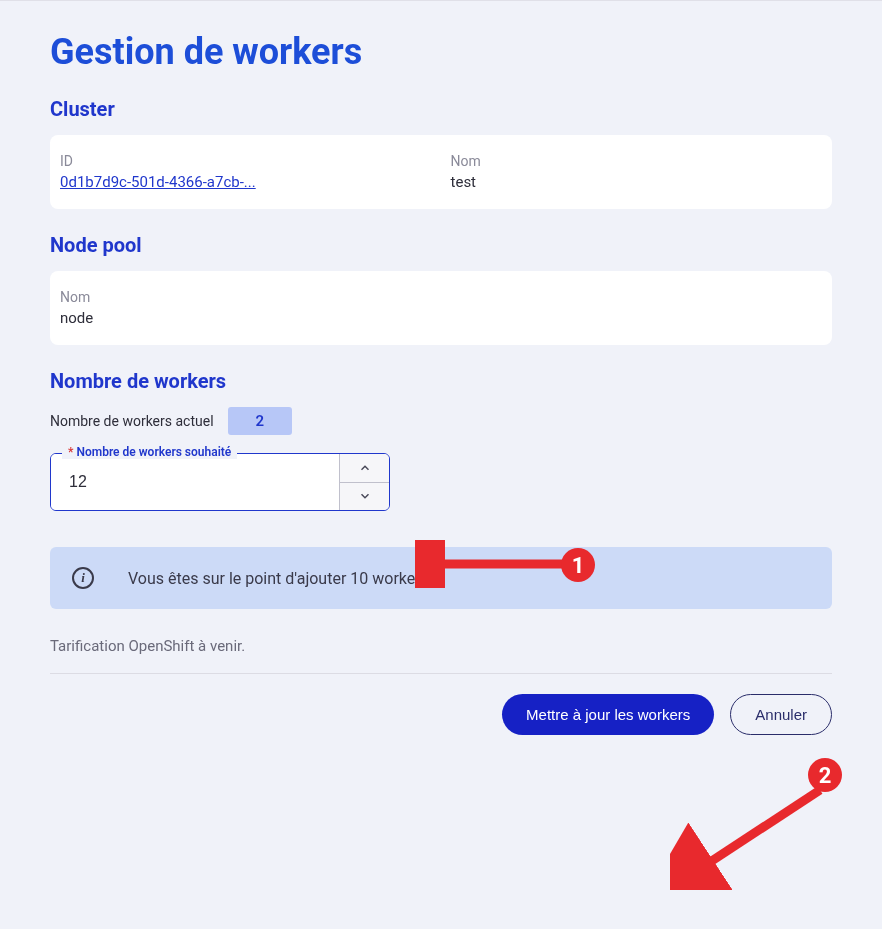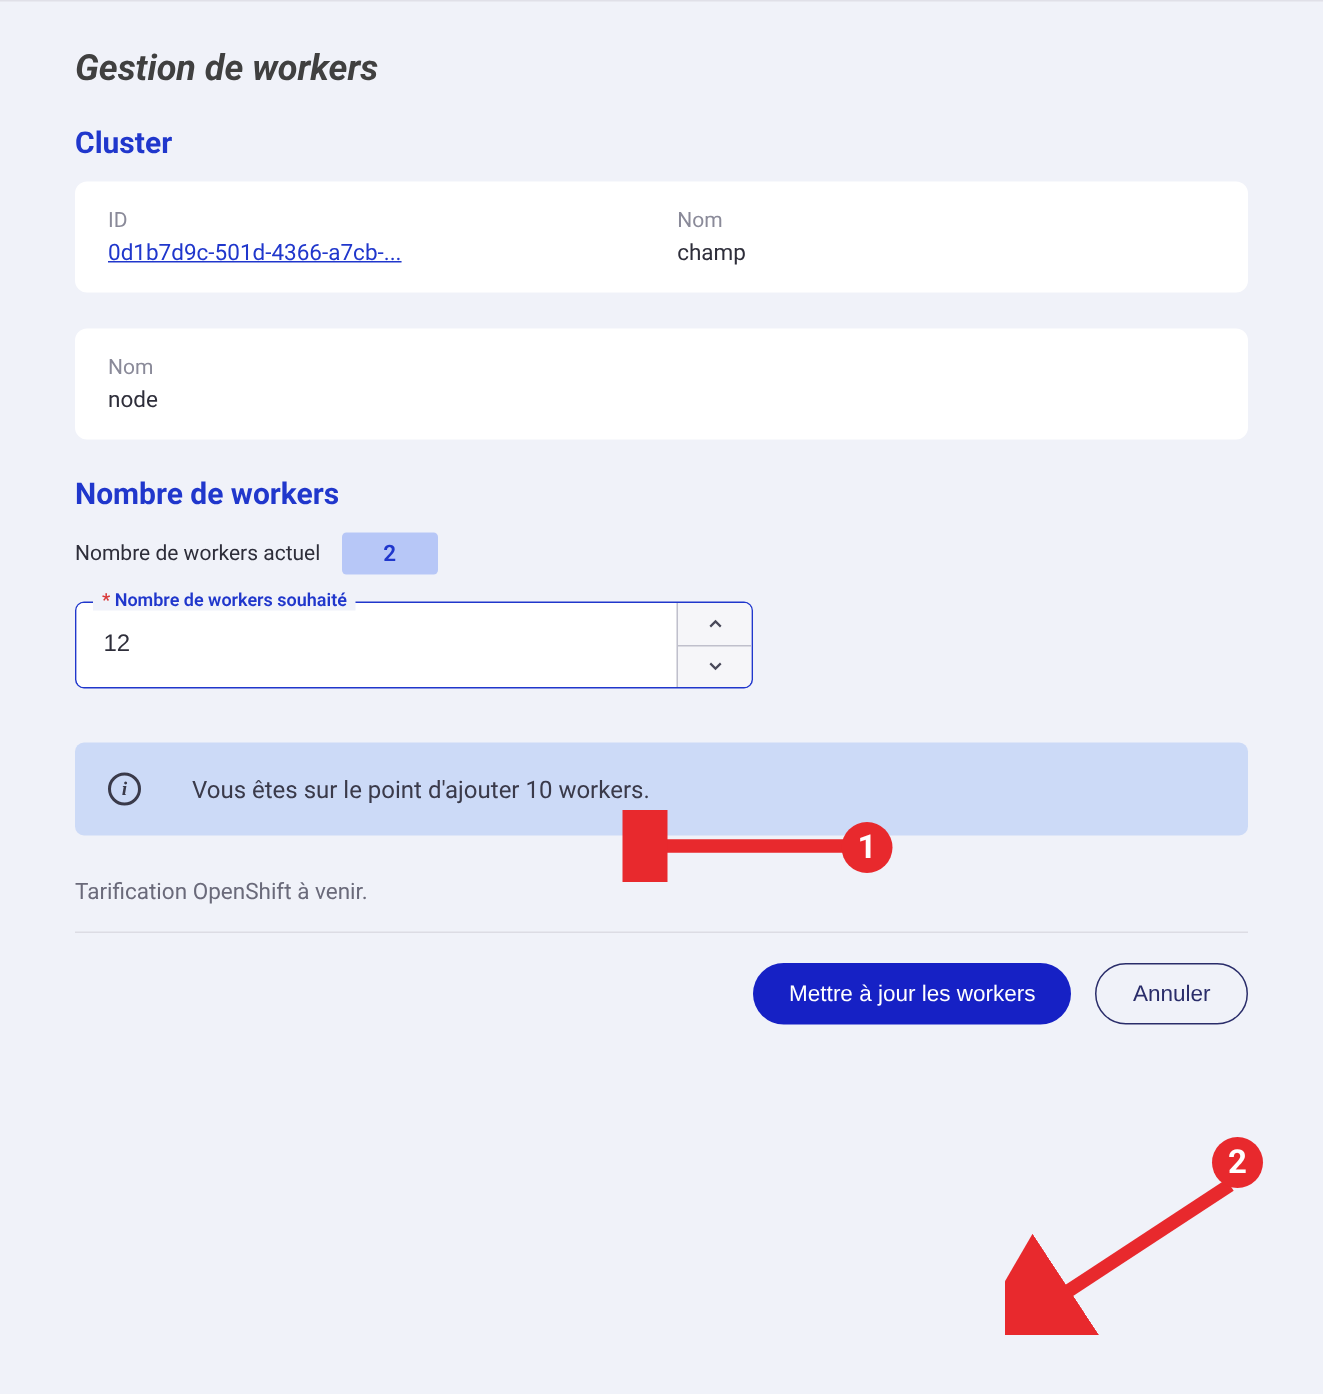--- a/index.html
+++ b/index.html
@@ -12,36 +12,35 @@
       background: #f0f2f9;
       width: 882px;
       height: 929px;
       position: relative;
     }
     .page {
       padding: 30px 50px;
       border-top: 1px solid #e0e0e8;
     }
     .page-title {
-      font-size: 24px;
-      font-weight: 700;
-      color: #404040;
+      font-size: 36px;
+      font-weight: 700;
+      color: #1d4ed8;
       margin-bottom: 24px;
-      font-style: italic;
     }
     .section-title {
       font-size: 20px;
       font-weight: 700;
       color: #2037cc;
       margin-bottom: 14px;
     }
     .card {
       background: #ffffff;
       border-radius: 8px;
-      padding: 18px 22px;
+      padding: 18px 10px;
       margin-bottom: 24px;
       display: flex;
       gap: 40px;
     }
     .card-block {
       display: flex;
       flex-direction: column;
       gap: 4px;
     }
     .card-block.first {
@@ -77,21 +76,21 @@
     .badge {
       background: #b7c7f7;
       color: #2037cc;
       font-weight: 600;
       padding: 5px 28px;
       border-radius: 3px;
       font-size: 15px;
     }
     .field-wrap {
       position: relative;
-      width: 452px;
+      width: 340px;
       margin-bottom: 8px;
     }
     .field-label {
       position: absolute;
       top: -8px;
       left: 12px;
       background: #f0f2f9;
       padding: 0 6px;
       font-size: 12px;
       color: #2037cc;
@@ -236,24 +235,25 @@
   <h1 class="page-title">Gestion de workers</h1>
 
   <h2 class="section-title">Cluster</h2>
   <div class="card">
     <div class="card-block first">
       <span class="label">ID</span>
       <a class="value-link">0d1b7d9c-501d-4366-a7cb-...</a>
     </div>
     <div class="card-block">
       <span class="label">Nom</span>
-      <span class="value">champ</span>
+      <span class="value">test</span>
     </div>
   </div>
 
+  <h2 class="section-title">Node pool</h2>
   <div class="card">
     <div class="card-block">
       <span class="label">Nom</span>
       <span class="value">node</span>
     </div>
   </div>
 
   <div class="workers-section">
     <h2 class="section-title">Nombre de workers</h2>
 

